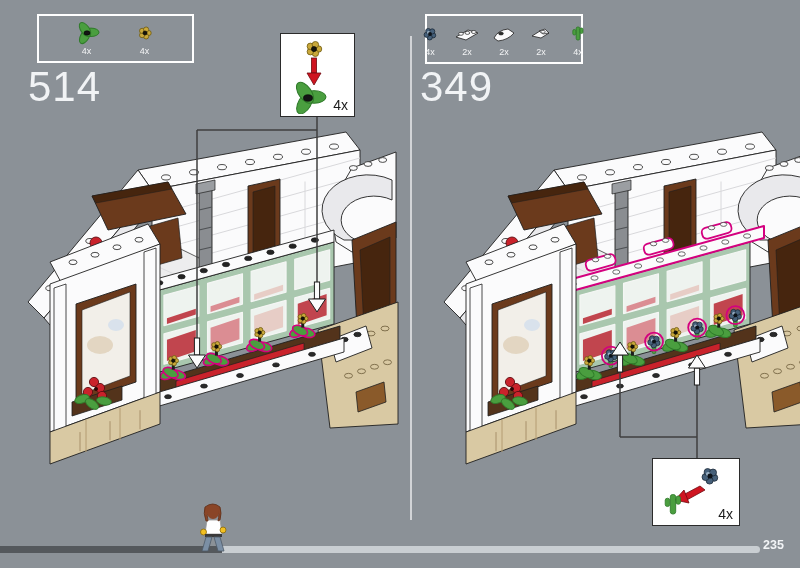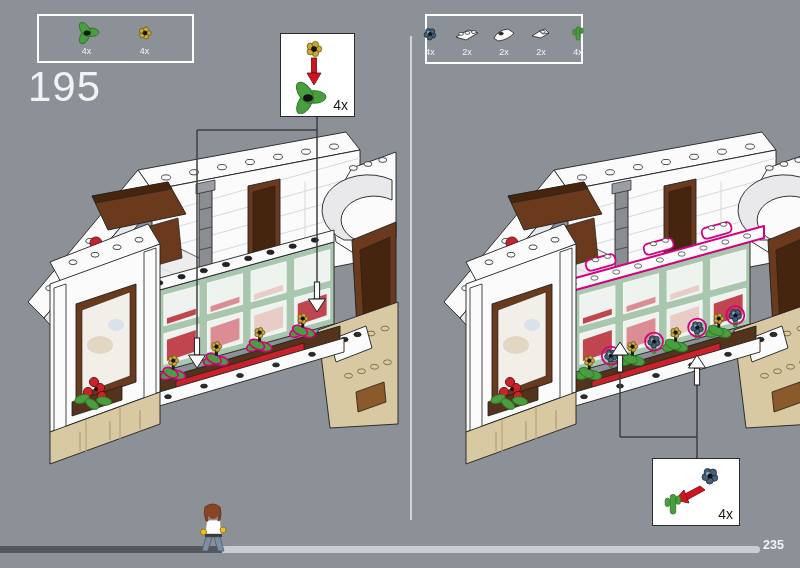--- a/index.html
+++ b/index.html
@@ -255,21 +255,21 @@
               <circle cx="1.112461179749811" cy="3.4238034586625528" r="2.6" fill="#c9a83a" stroke="#6e5a12" stroke-width="0.8"></circle>
               <circle cx="-2.9124611797498106" cy="2.1160269082529037" r="2.6" fill="#c9a83a" stroke="#6e5a12" stroke-width="0.8"></circle>
               <circle cx="-2.9124611797498114" cy="-2.116026908252903" r="2.6" fill="#c9a83a" stroke="#6e5a12" stroke-width="0.8"></circle>
               <circle cx="1.11246117974981" cy="-3.423803458662553" r="2.6" fill="#c9a83a" stroke="#6e5a12" stroke-width="0.8"></circle>
               <circle cx="0" cy="0" r="2.1" fill="#15130a" stroke="#000" stroke-width="0.5"></circle>
             </g>
           </svg>
           <div class="part-qty" style="color: rgb(244, 245, 246);">4x</div>
         </div>
       </div>
-    <div class="step-number" style="left: 28px; top: 66px; color: rgb(241, 243, 245);">195</div>
+    <div class="step-number" style="left: 28px; top: 66px; color: rgb(241, 243, 245);">514</div>
     <div class="callout-box" style="left:280px;top:33px;width:75px;height:84px;">
       <svg id="callout-left-svg" width="71" height="80" viewBox="0 0 71 80">
           <g transform="translate(33,15)">
             <circle cx="4.5" cy="0" r="3.25" fill="#c9a83a" stroke="#6e5a12" stroke-width="0.8"></circle>
             <circle cx="1.3905764746872638" cy="4.279754323328191" r="3.25" fill="#c9a83a" stroke="#6e5a12" stroke-width="0.8"></circle>
             <circle cx="-3.640576474687263" cy="2.6450336353161297" r="3.25" fill="#c9a83a" stroke="#6e5a12" stroke-width="0.8"></circle>
             <circle cx="-3.6405764746872644" cy="-2.6450336353161283" r="3.25" fill="#c9a83a" stroke="#6e5a12" stroke-width="0.8"></circle>
             <circle cx="1.3905764746872626" cy="-4.279754323328191" r="3.25" fill="#c9a83a" stroke="#6e5a12" stroke-width="0.8"></circle>
             <circle cx="0" cy="0" r="2.625" fill="#15130a" stroke="#000" stroke-width="0.5"></circle>
           </g>
@@ -608,20 +608,21 @@
           <svg width="30" height="24" viewBox="-15 -12 30 24">
             <g>
               <rect x="-1.8" y="-7" width="3.6" height="13" rx="1.6" fill="#4a9e3f" stroke="#2f7a2a" stroke-width="0.9"></rect>
               <rect x="-5.2" y="-4.5" width="3" height="5.5" rx="1.4" fill="#4a9e3f" stroke="#2f7a2a" stroke-width="0.8"></rect>
               <rect x="2" y="-6" width="3" height="5.5" rx="1.4" fill="#4a9e3f" stroke="#2f7a2a" stroke-width="0.8"></rect>
             </g>
           </svg>
           <div class="part-qty" style="color: rgb(244, 245, 246);">4x</div>
         </div>
       </div>
+    <div class="step-number" style="left: 9px; top: 66px; color: rgb(241, 243, 245);">349</div>
     <div class="callout-box" style="left:241px;top:458px;width:88px;height:68px;">
       <svg id="callout-right-svg" width="84" height="64" viewBox="0 0 84 64">
           <g transform="translate(57,17)">
             <circle cx="4.227669962473243" cy="1.7874301911967059" r="3.5100000000000002" fill="#46607a" stroke="#1c2937" stroke-width="0.8"></circle>
             <circle cx="-0.3935252657475904" cy="4.573099371894108" r="3.5100000000000002" fill="#46607a" stroke="#1c2937" stroke-width="0.8"></circle>
             <circle cx="-4.470881952137089" cy="1.0389006545646498" r="3.5100000000000002" fill="#46607a" stroke="#1c2937" stroke-width="0.8"></circle>
             <circle cx="-2.36963174036161" cy="-3.931023456438642" r="3.5100000000000002" fill="#46607a" stroke="#1c2937" stroke-width="0.8"></circle>
             <circle cx="3.006368995773048" cy="-3.46840676121682" r="3.5100000000000002" fill="#46607a" stroke="#1c2937" stroke-width="0.8"></circle>
             <circle cx="-1.89" cy="-1.89" r="2.16" fill="#9ab0c4" stroke="none"></circle>
             <circle cx="0" cy="0" r="2.565" fill="#0d1218"></circle>

